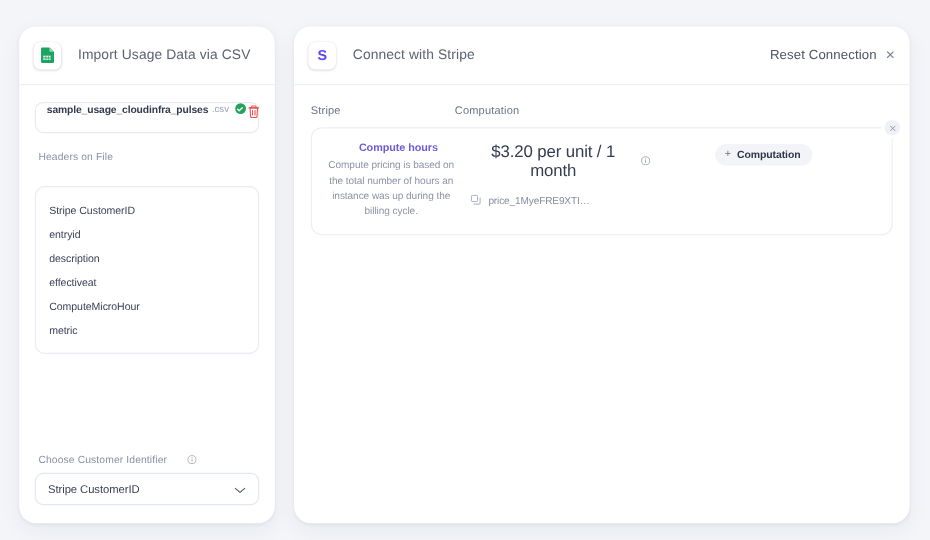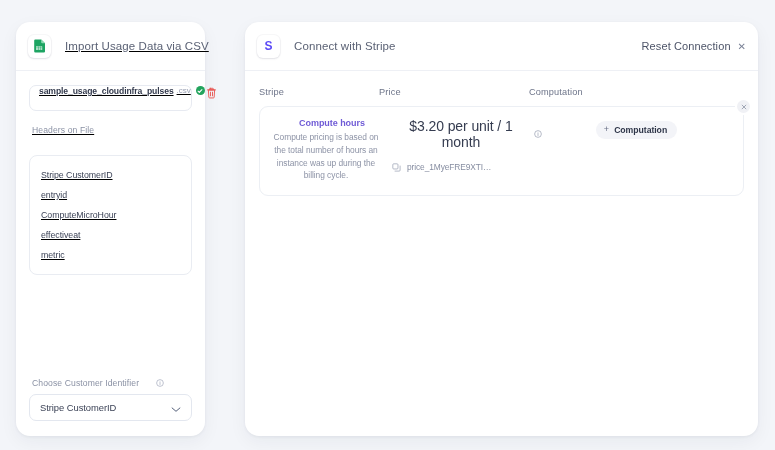--- a/index.html
+++ b/index.html
@@ -19,23 +19,22 @@
   
   .card {
     position: absolute;
     background: #ffffff;
     border-radius: 14px;
     box-shadow: 0 1px 3px rgba(26,32,64,.06), 0 6px 18px rgba(26,32,64,.05);
   }
   #import-card {
     left: 16px;
     top: 22px;
-    width: 189px;
+    width: 213px;
     height: 414px;
-    text-decoration: underline;
   }
   #stripe-card {
     left: 245px;
     top: 22px;
     width: 513px;
     height: 414px;
   }
 
   
   .card-header {
@@ -321,22 +320,23 @@
           <path d="M4.9 5.6v4M7.1 5.6v4" stroke="#e8534f" stroke-width="1" stroke-linecap="round"></path>
         </svg>
       </span>
     </div>
 
     <div class="section-label">Headers on File</div>
 
     <div class="headers-box">
       <div class="header-item">Stripe CustomerID</div>
       <div class="header-item">entryid</div>
+      <div class="header-item">description</div>
+      <div class="header-item">effectiveat</div>
       <div class="header-item">ComputeMicroHour</div>
-      <div class="header-item">effectiveat</div>
       <div class="header-item">metric</div>
     </div>
   </div>
 
   <div class="identifier-block">
     <div class="identifier-label-row">
       <span class="identifier-label">Choose Customer Identifier</span>
       <span class="info-dot">
         <svg width="8" height="8" viewBox="0 0 10 10">
           <circle cx="5" cy="5" r="4.2" stroke="#a6acbd" stroke-width=".9" fill="none"></circle>
@@ -365,21 +365,20 @@
     </div>
     <div class="card-title">Connect with Stripe</div>
     <div class="header-spacer"></div>
     <div class="reset-link">Reset Connection</div>
     <div class="reset-x">✕</div>
   </div>
 
   <div class="table-wrap">
     <div class="table-head">
       <div class="th col-product">Stripe</div>
-      <div class="th col-price">Price</div>
       <div class="th col-comp">Computation</div>
     </div>
 
     <div class="product-row">
 
       <div class="col-product">
         <div class="product-name">Compute hours</div>
         <div class="product-desc">Compute pricing is based on the total number of hours an instance was up during the billing cycle.</div>
       </div>
 

